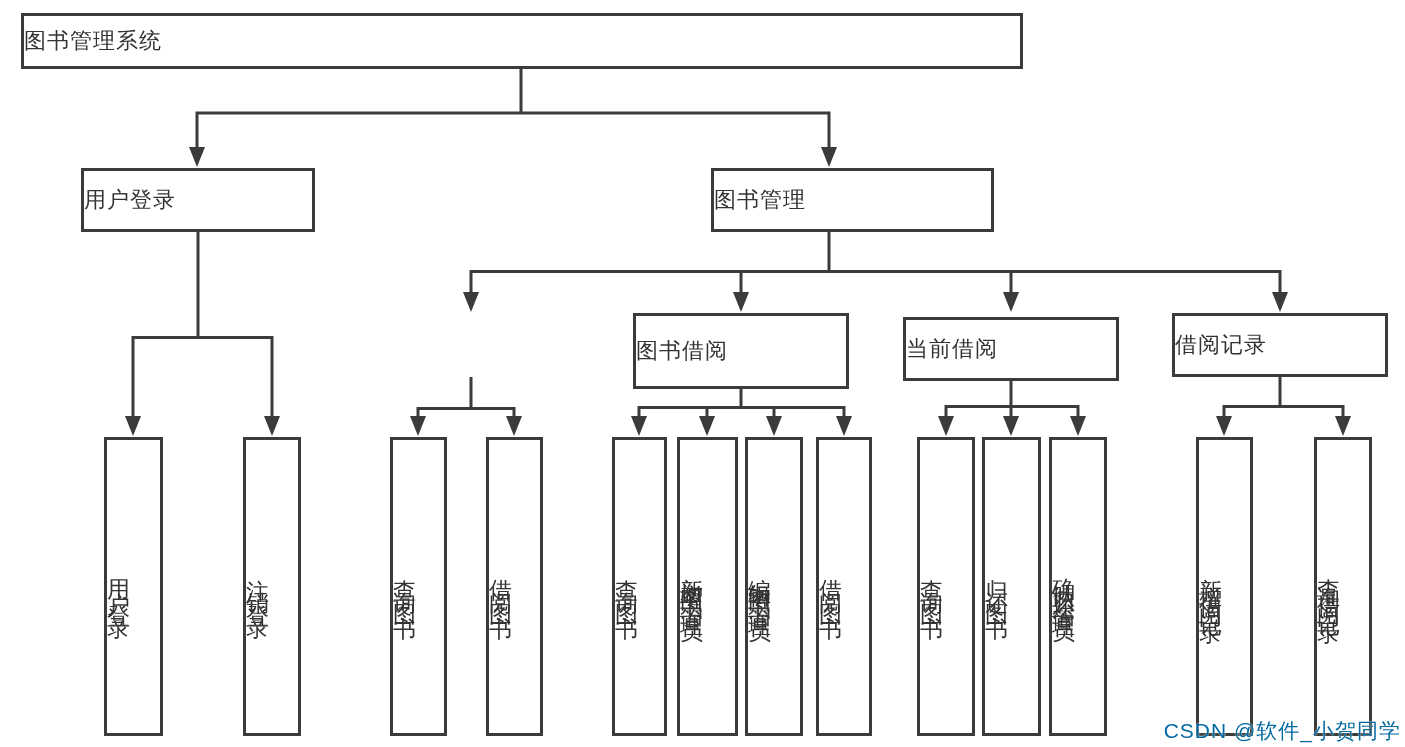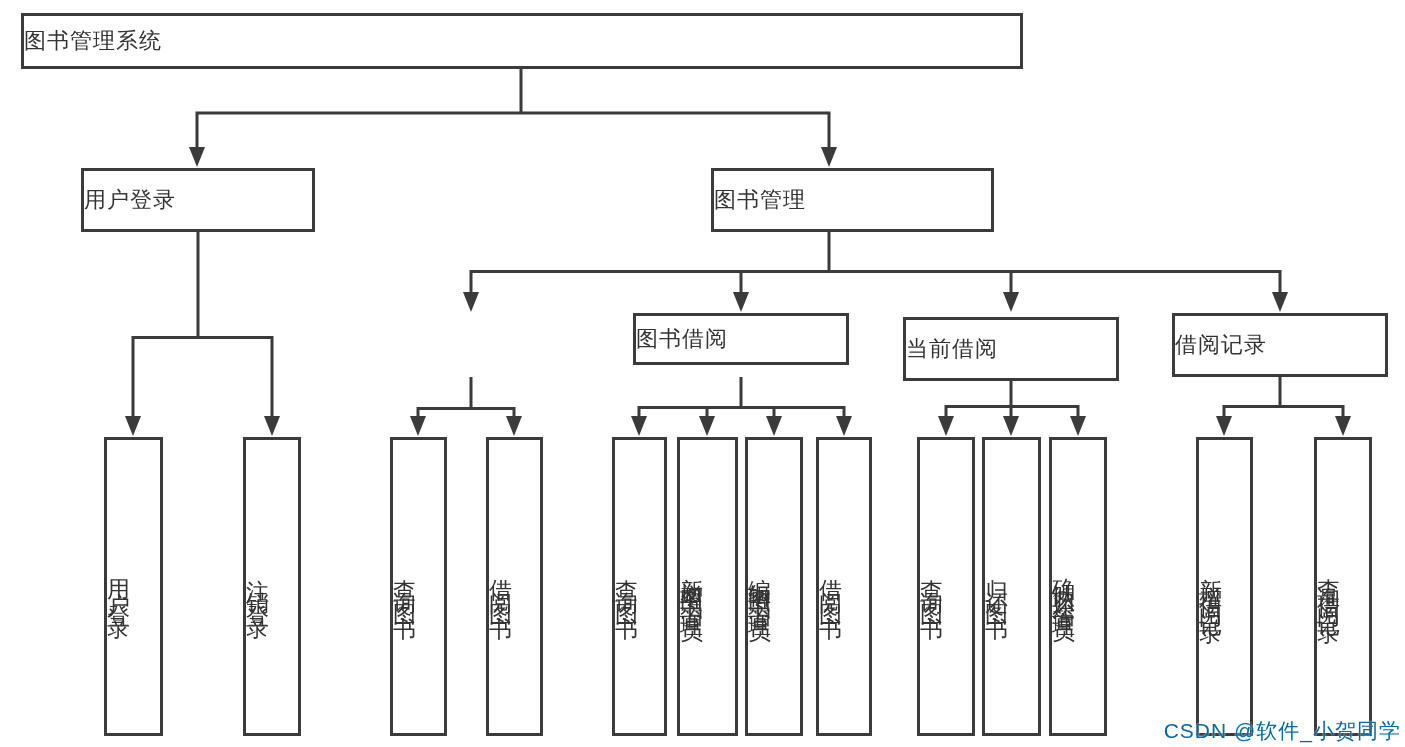--- a/index.html
+++ b/index.html
@@ -94,21 +94,21 @@
     <span>图书管理系统</span>
   </div>
 
   <div class="box" style="left:81px; top:168px; width:234px; height:64px;">
     <span>用户登录</span>
   </div>
   <div class="box" style="left:711px; top:168px; width:283px; height:64px;">
     <span>图书管理</span>
   </div>
 
-  <div class="box" style="left:633px; top:313px; width:216px; height:52px;">
+  <div class="box" style="left:633px; top:313px; width:216px; height:76px;">
     <span>图书借阅</span>
   </div>
   <div class="box" style="left:903px; top:317px; width:216px; height:64px;">
     <span>当前借阅</span>
   </div>
   <div class="box" style="left:1172px; top:313px; width:216px; height:64px;">
     <span>借阅记录</span>
   </div>
 
   <div class="box leaf" style="left:104px; top:437px; width:59px; height:299px;">

